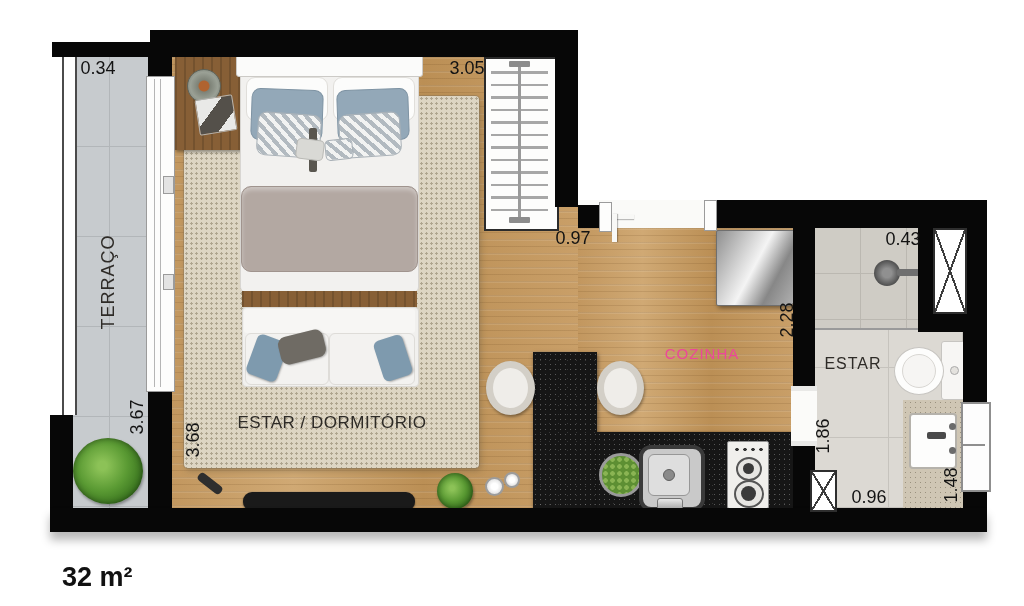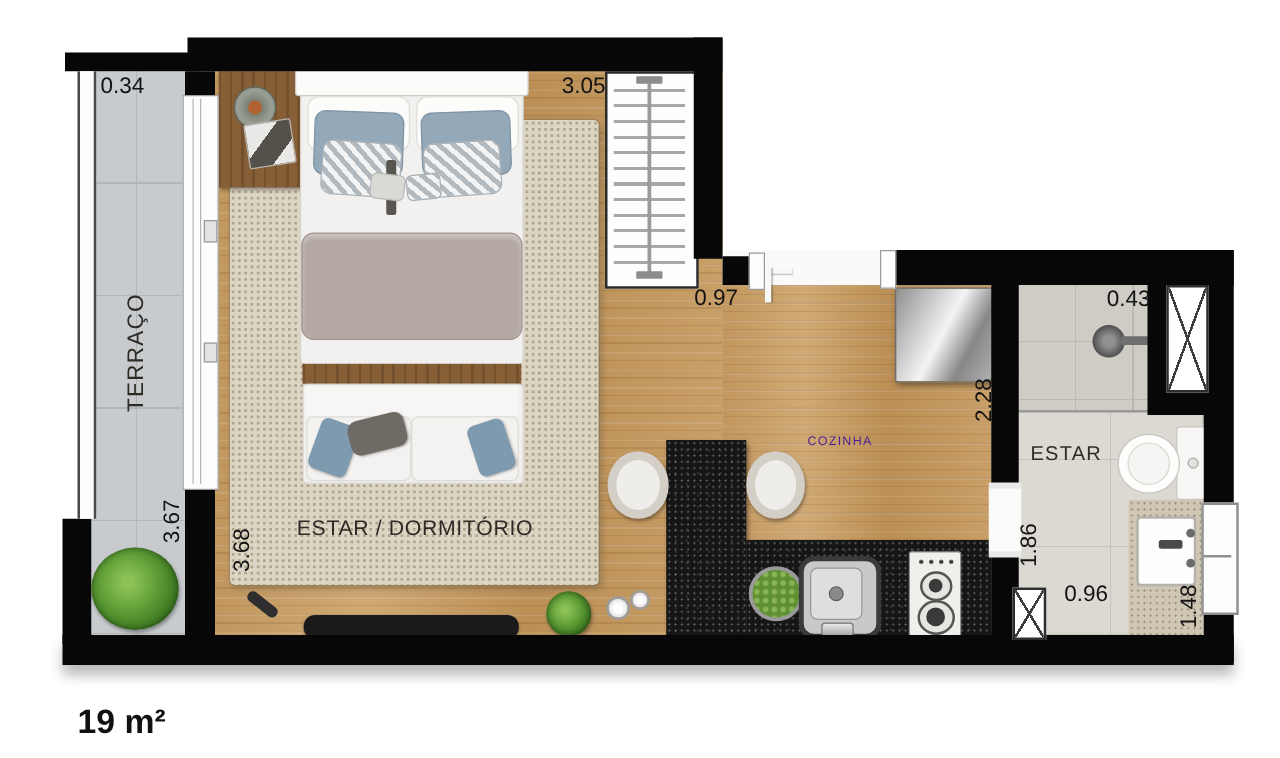--- a/index.html
+++ b/index.html
@@ -201,22 +201,22 @@
   <div class="abs plant" style="left:73px;top:438px;width:70px;height:66px"></div>
 
   <div class="abs dim" style="left:76px;top:58px;width:44px;height:20px">0.34</div>
   <div class="abs room-label rot" style="left:48px;top:272px;width:120px;height:20px;font-size:18px">TERRAÇO</div>
   <div class="abs dim rot" style="left:117px;top:398px;width:40px;height:38px">3.67</div>
   <div class="abs dim rot" style="left:173px;top:421px;width:40px;height:38px">3.68</div>
   <div class="abs dim" style="left:444px;top:58px;width:46px;height:20px">3.05</div>
   <div class="abs room-label" style="left:222px;top:412px;width:220px;height:22px;font-size:17px;letter-spacing:.5px">ESTAR / DORMITÓRIO</div>
   <div class="abs dim" style="left:551px;top:228px;width:44px;height:20px">0.97</div>
   <div class="abs dim rot" style="left:767px;top:301px;width:40px;height:38px">2.28</div>
-  <div class="abs room-label" style="left:626px;top:344px;width:92px;height:18px;font-size:10px;color:#4c1d95">COZINHA</div>
+  <div class="abs room-label" style="left:656px;top:344px;width:92px;height:18px;font-size:15px;color:#ec4899">COZINHA</div>
   <div class="abs dim" style="left:883px;top:229px;width:40px;height:20px">0.43</div>
   <div class="abs room-label" style="left:812px;top:354px;width:82px;height:20px;font-size:16px">ESTAR</div>
   <div class="abs dim rot" style="left:802px;top:416px;width:42px;height:40px">1.86</div>
-  <div class="abs dim" style="left:847px;top:465px;width:44px;height:20px">0.96</div>
+  <div class="abs dim" style="left:847px;top:487px;width:44px;height:20px">0.96</div>
   <div class="abs dim rot" style="left:930px;top:465px;width:42px;height:40px">1.48</div>
 
-  <div class="abs area-label" style="left:62px;top:562px">19 m²</div>
+  <div class="abs area-label" style="left:62px;top:562px">32 m²</div>
 
 </div>
 
 </body></html>

